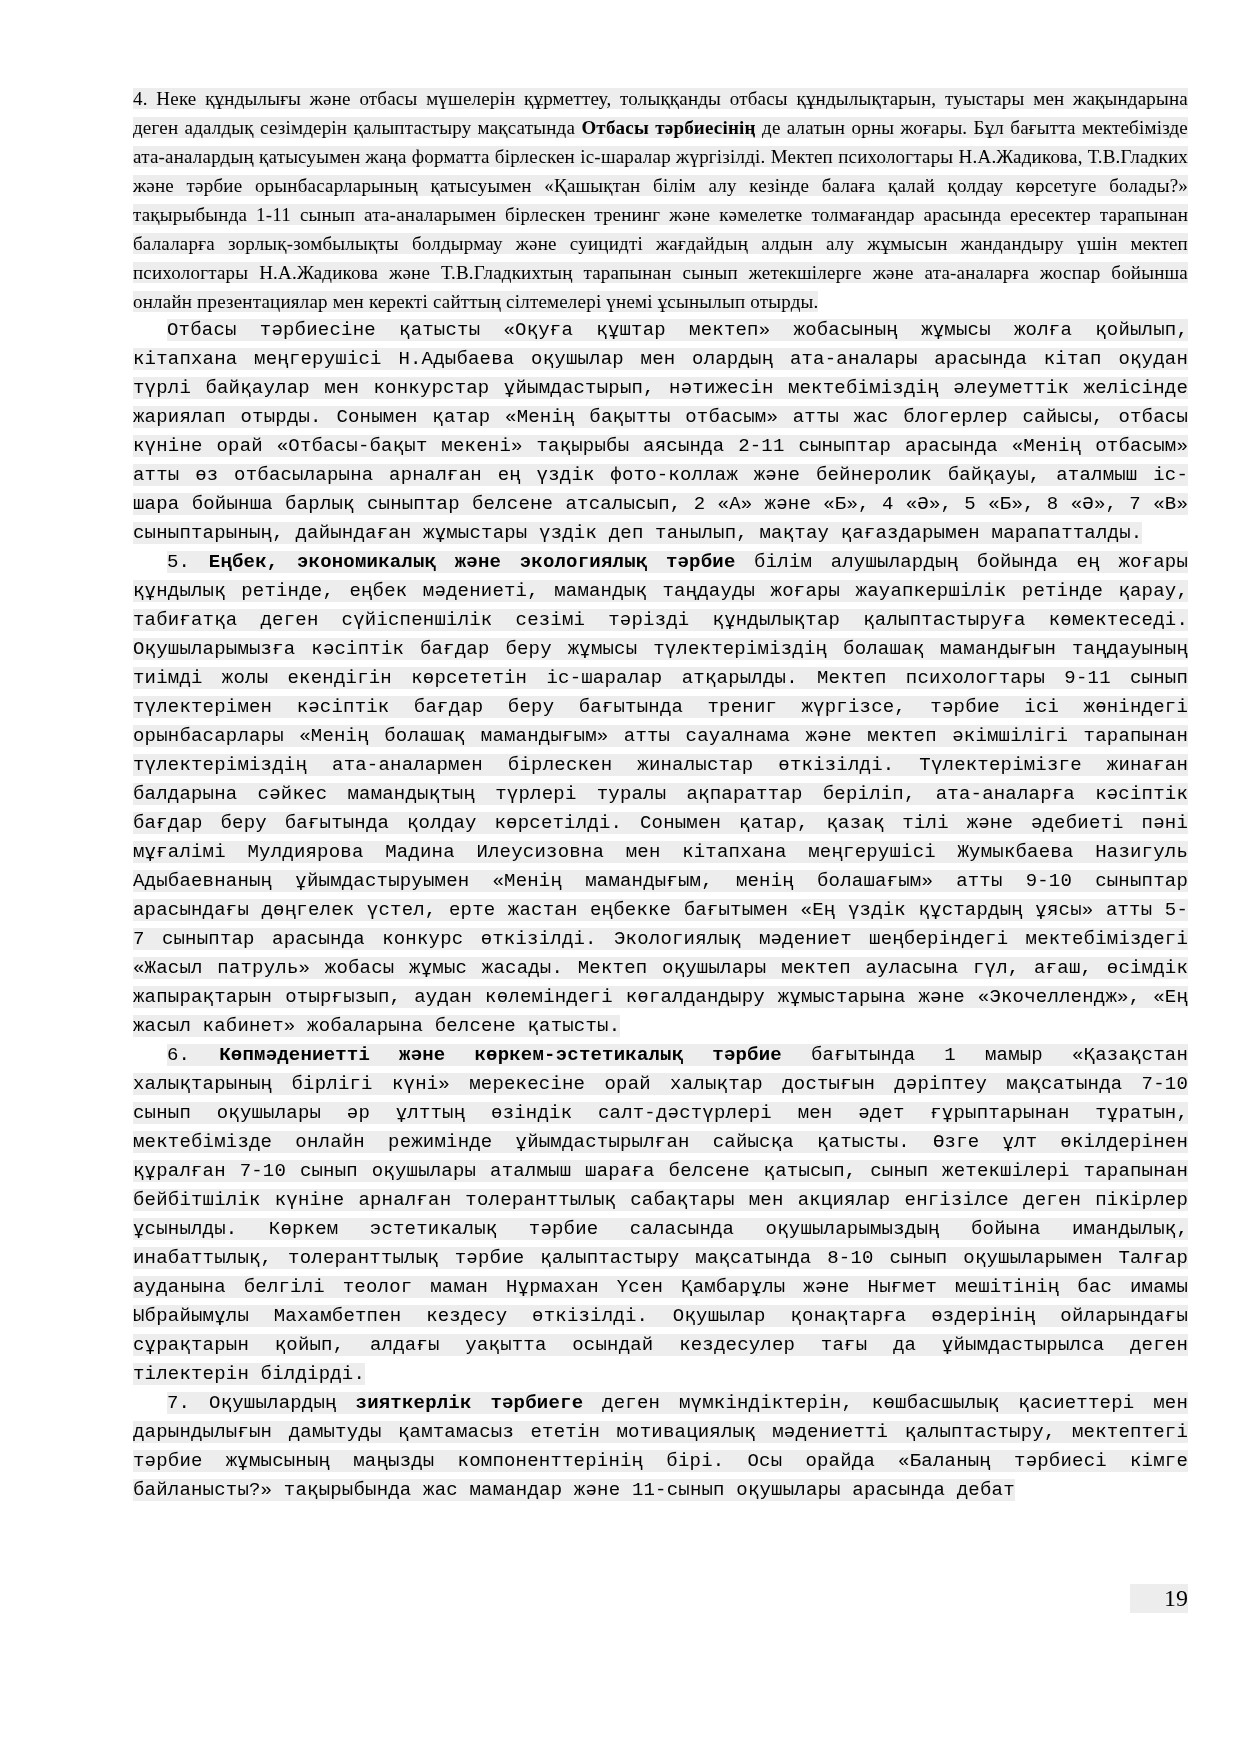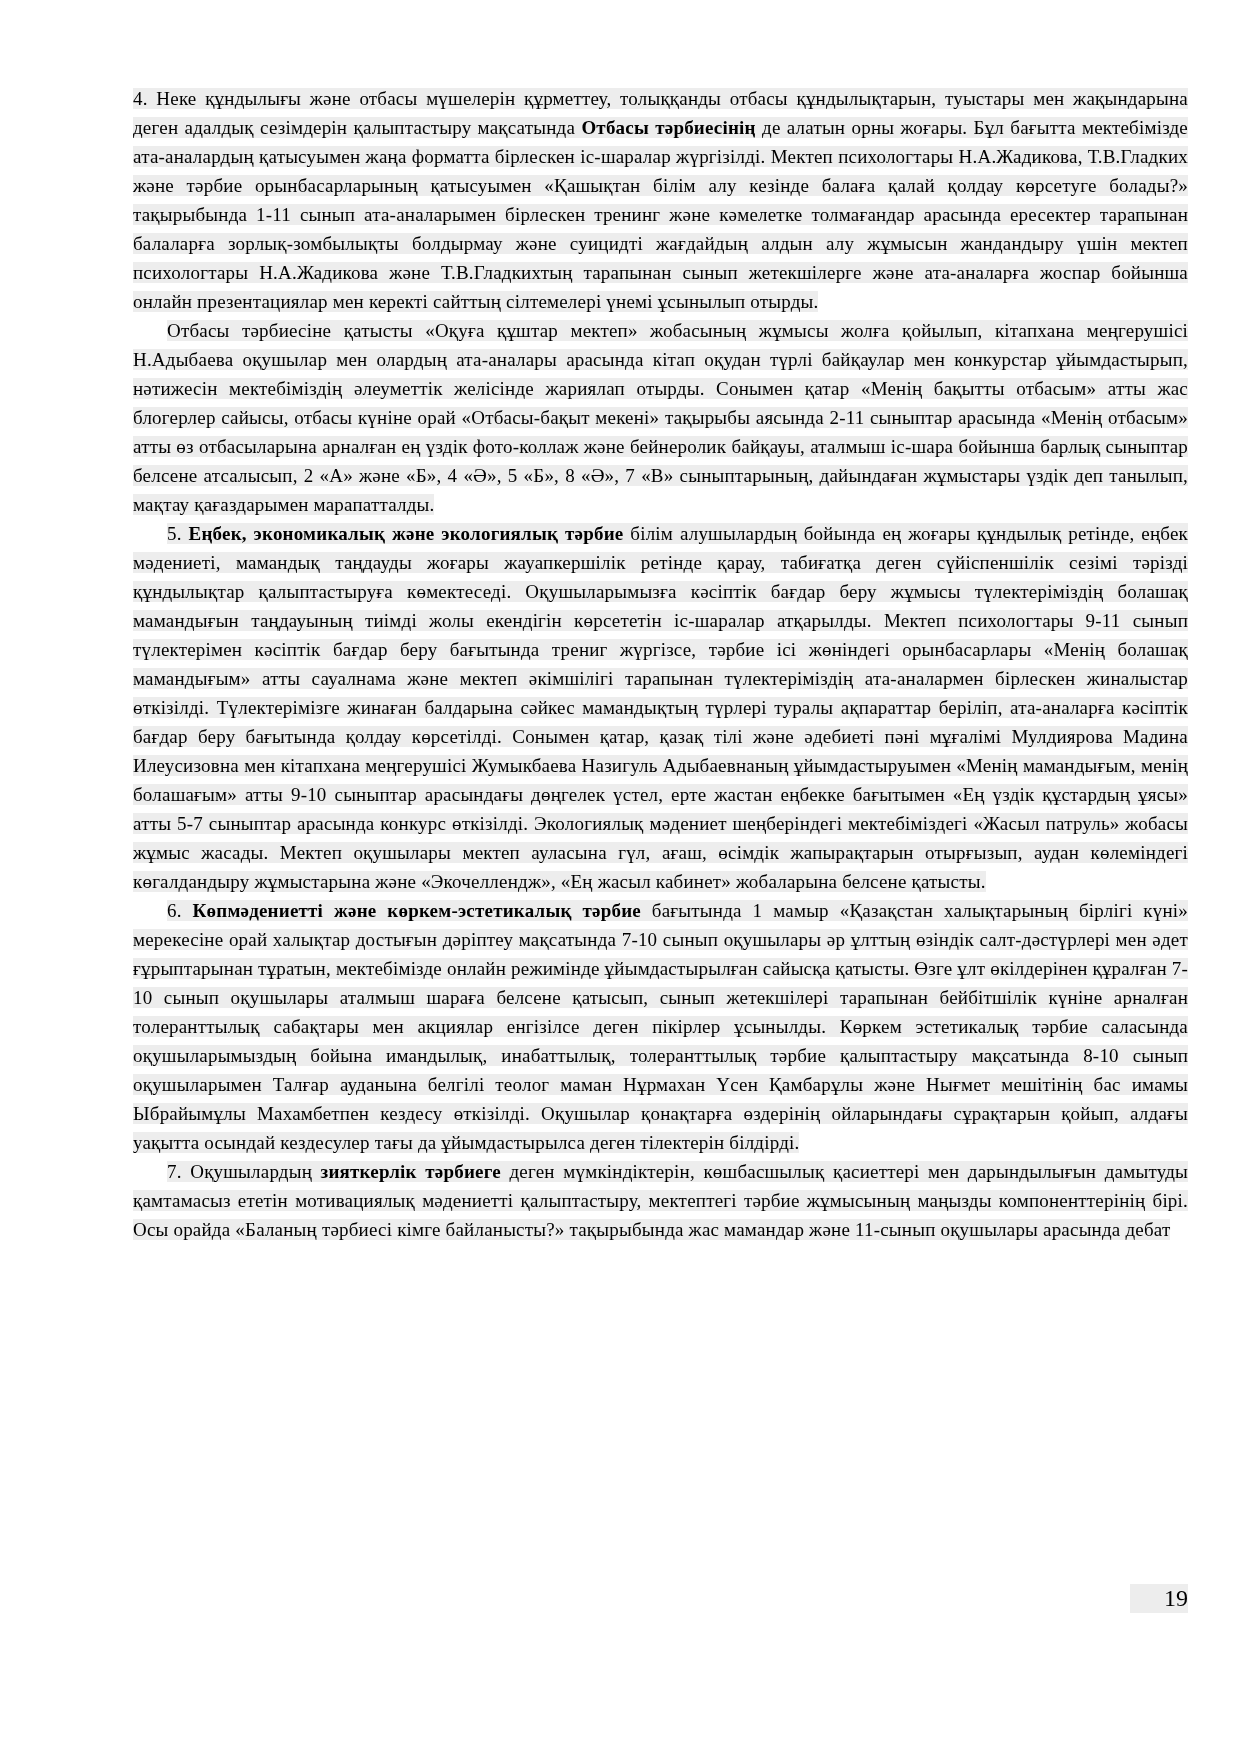--- a/index.html
+++ b/index.html
@@ -31,20 +31,21 @@
     letter-spacing: 0.2px;
   }
   p.para {
     margin: 0;
     padding: 0;
     text-align: justify;
     text-justify: inter-word;
   }
   p.para.indent {
     text-indent: 34px;
+    font-family: Liberation Mono, monospace;
   }
   
   span.run {
     background: #ededed;
     box-decoration-break: clone;
     -webkit-box-decoration-break: clone;
   }
   span.run.bold {
     font-weight: bold;
   }

